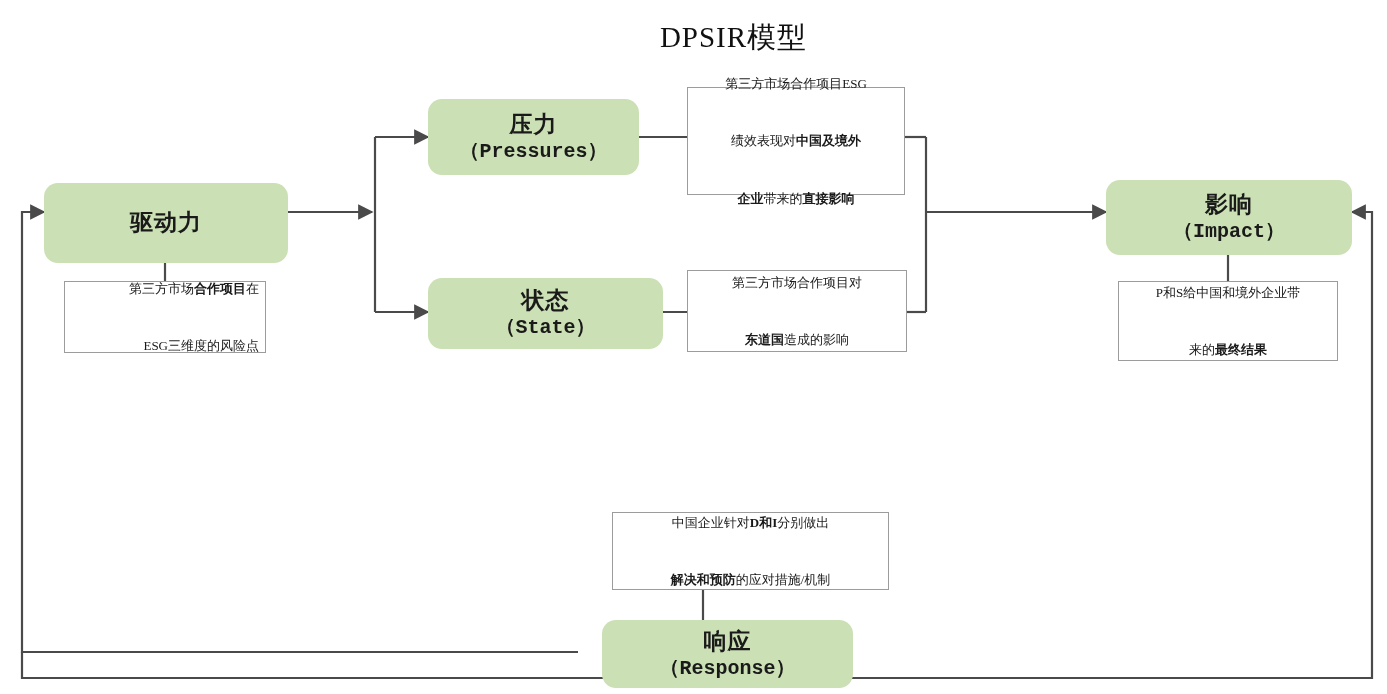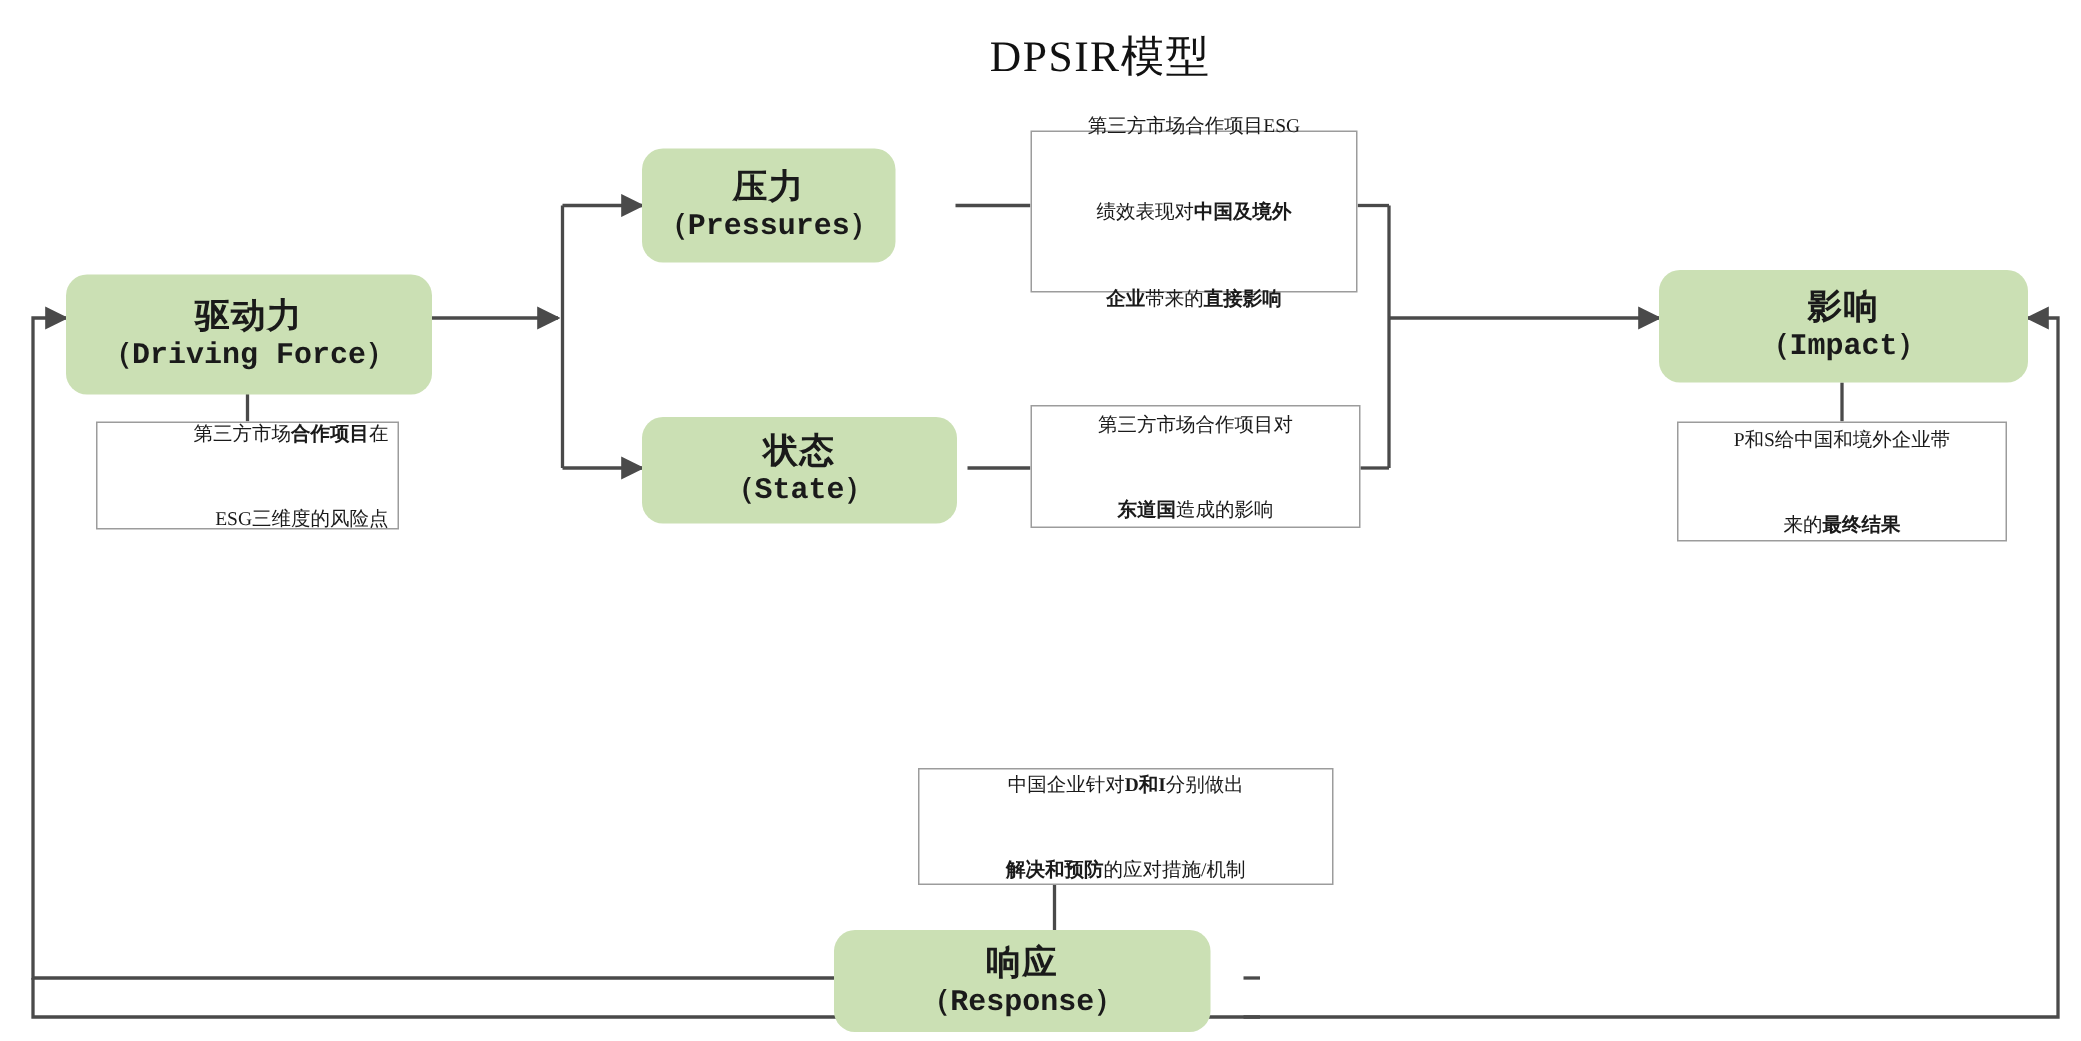--- a/index.html
+++ b/index.html
@@ -123,39 +123,38 @@
 
       <path d="M 829 678 L 1372 678 L 1372 212 L 1352 212" marker-end="url(#arrow)"></path>
 
       <path d="M 829 652 L 840 652"></path>
       <path d="M 22 652 L 22 678 L 840 678"></path>
     </g>
   </svg>
 
   <div class="node green-box" style="left:44px; top:183px; width:244px; height:80px;">
     <span class="cn">驱动力</span>
-    <span class="en">（Driving Force）</span>
   </div>
 
-  <div class="node green-box" style="left:428px; top:99px; width:169px; height:76px;">
+  <div class="node green-box" style="left:428px; top:99px; width:211px; height:76px;">
     <span class="cn">压力</span>
     <span class="en">（Pressures）</span>
   </div>
 
-  <div class="node green-box" style="left:428px; top:278px; width:210px; height:71px;">
+  <div class="node green-box" style="left:428px; top:278px; width:235px; height:71px;">
     <span class="cn">状态</span>
     <span class="en">（State）</span>
   </div>
 
   <div class="node green-box" style="left:1106px; top:180px; width:246px; height:75px;">
     <span class="cn">影响</span>
     <span class="en">（Impact）</span>
   </div>
 
-  <div class="node green-box" style="left:556px; top:620px; width:251px; height:68px;">
+  <div class="node green-box" style="left:602px; top:620px; width:251px; height:68px;">
     <span class="cn">响应</span>
     <span class="en">（Response）</span>
   </div>
 
   <div class="node white-box" style="left:64px; top:281px; width:202px; height:72px;align-items:flex-end;">
       <span class="ln"><span>第三方市场</span><b>合作项目</b><span>在</span></span>
       <span class="ln"><span>ESG三维度的风险点</span></span>
     </div>
 
   <div class="node white-box" style="left:687px; top:87px; width:218px; height:108px;">

